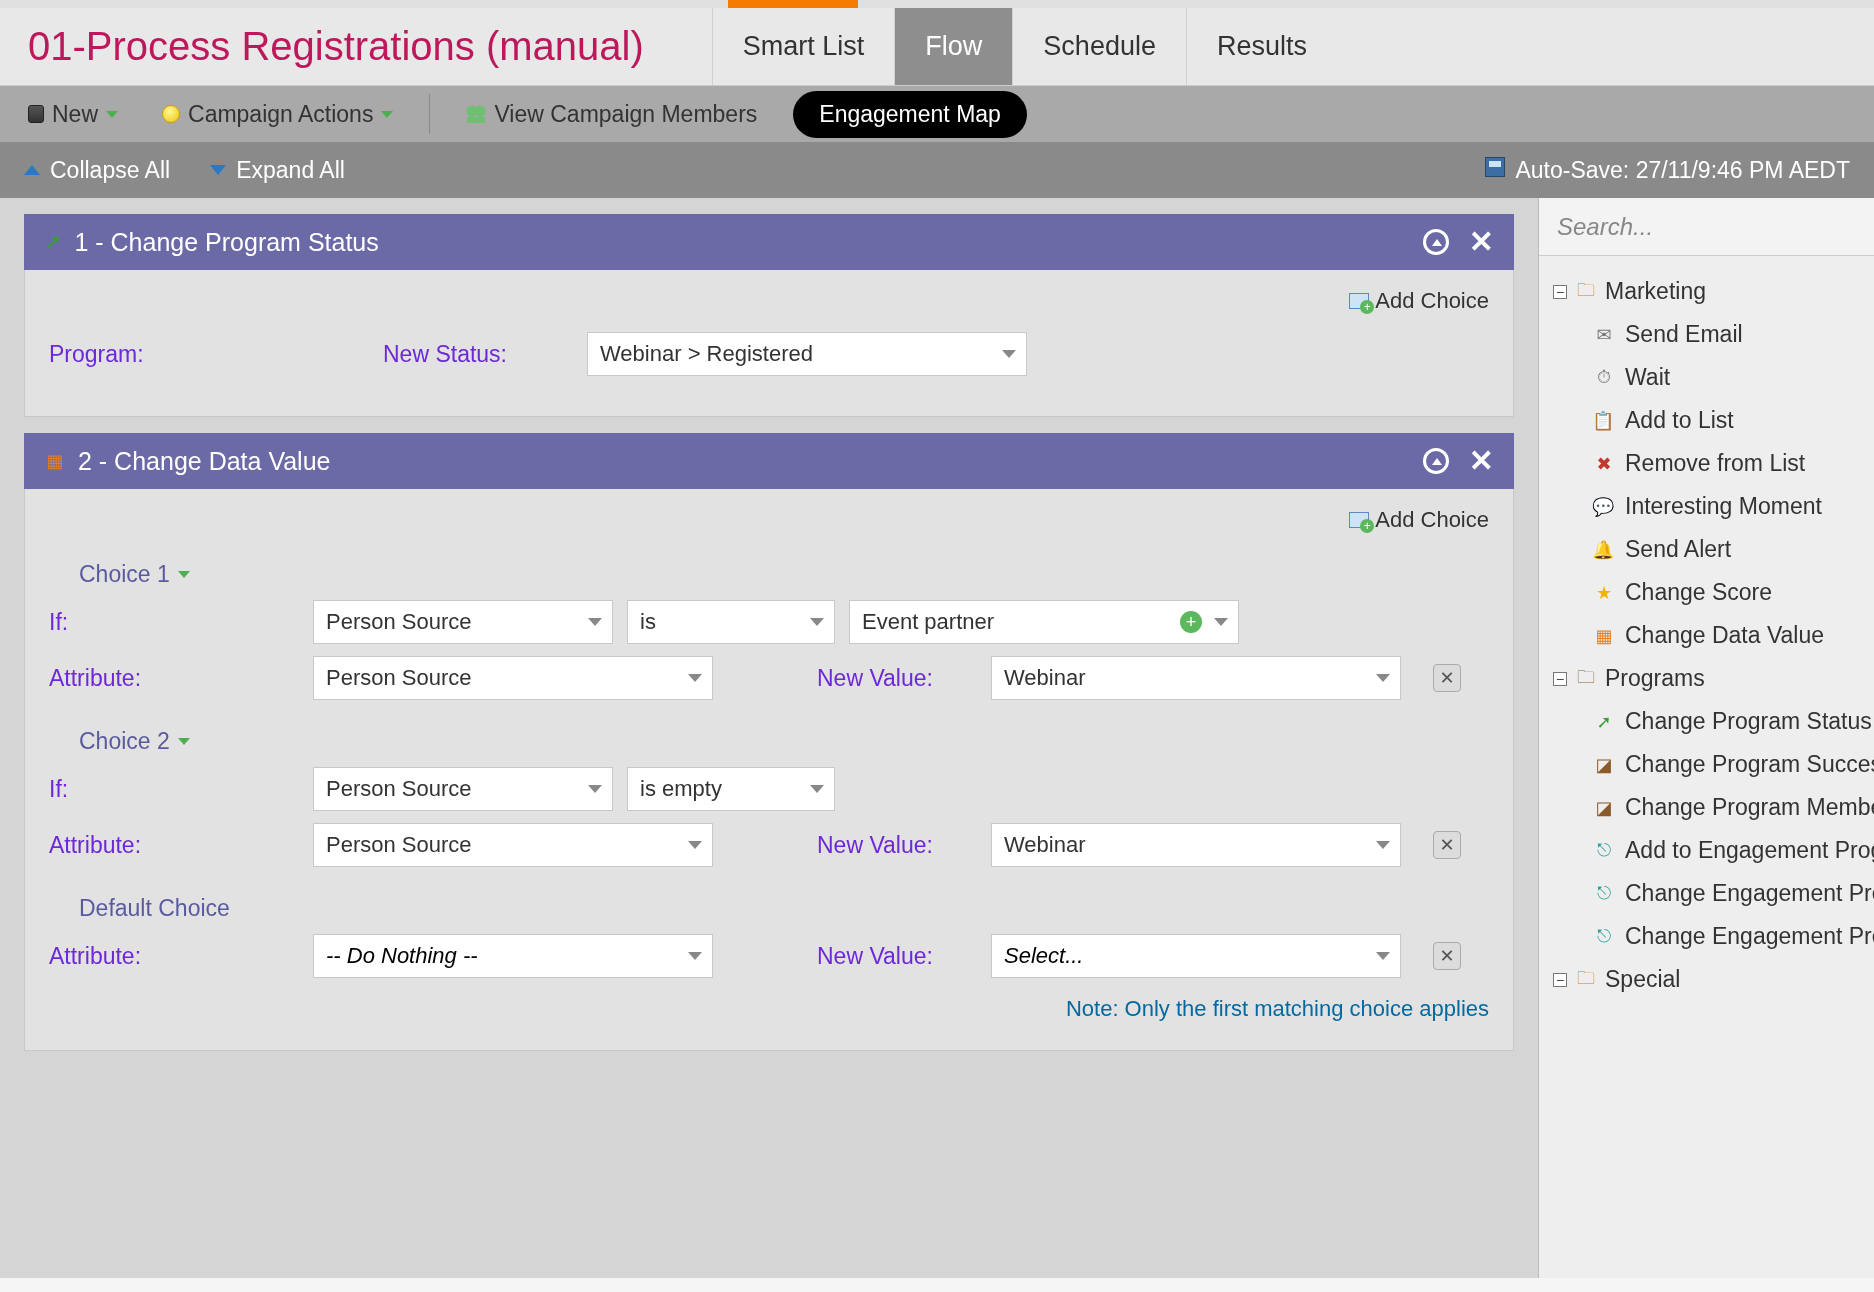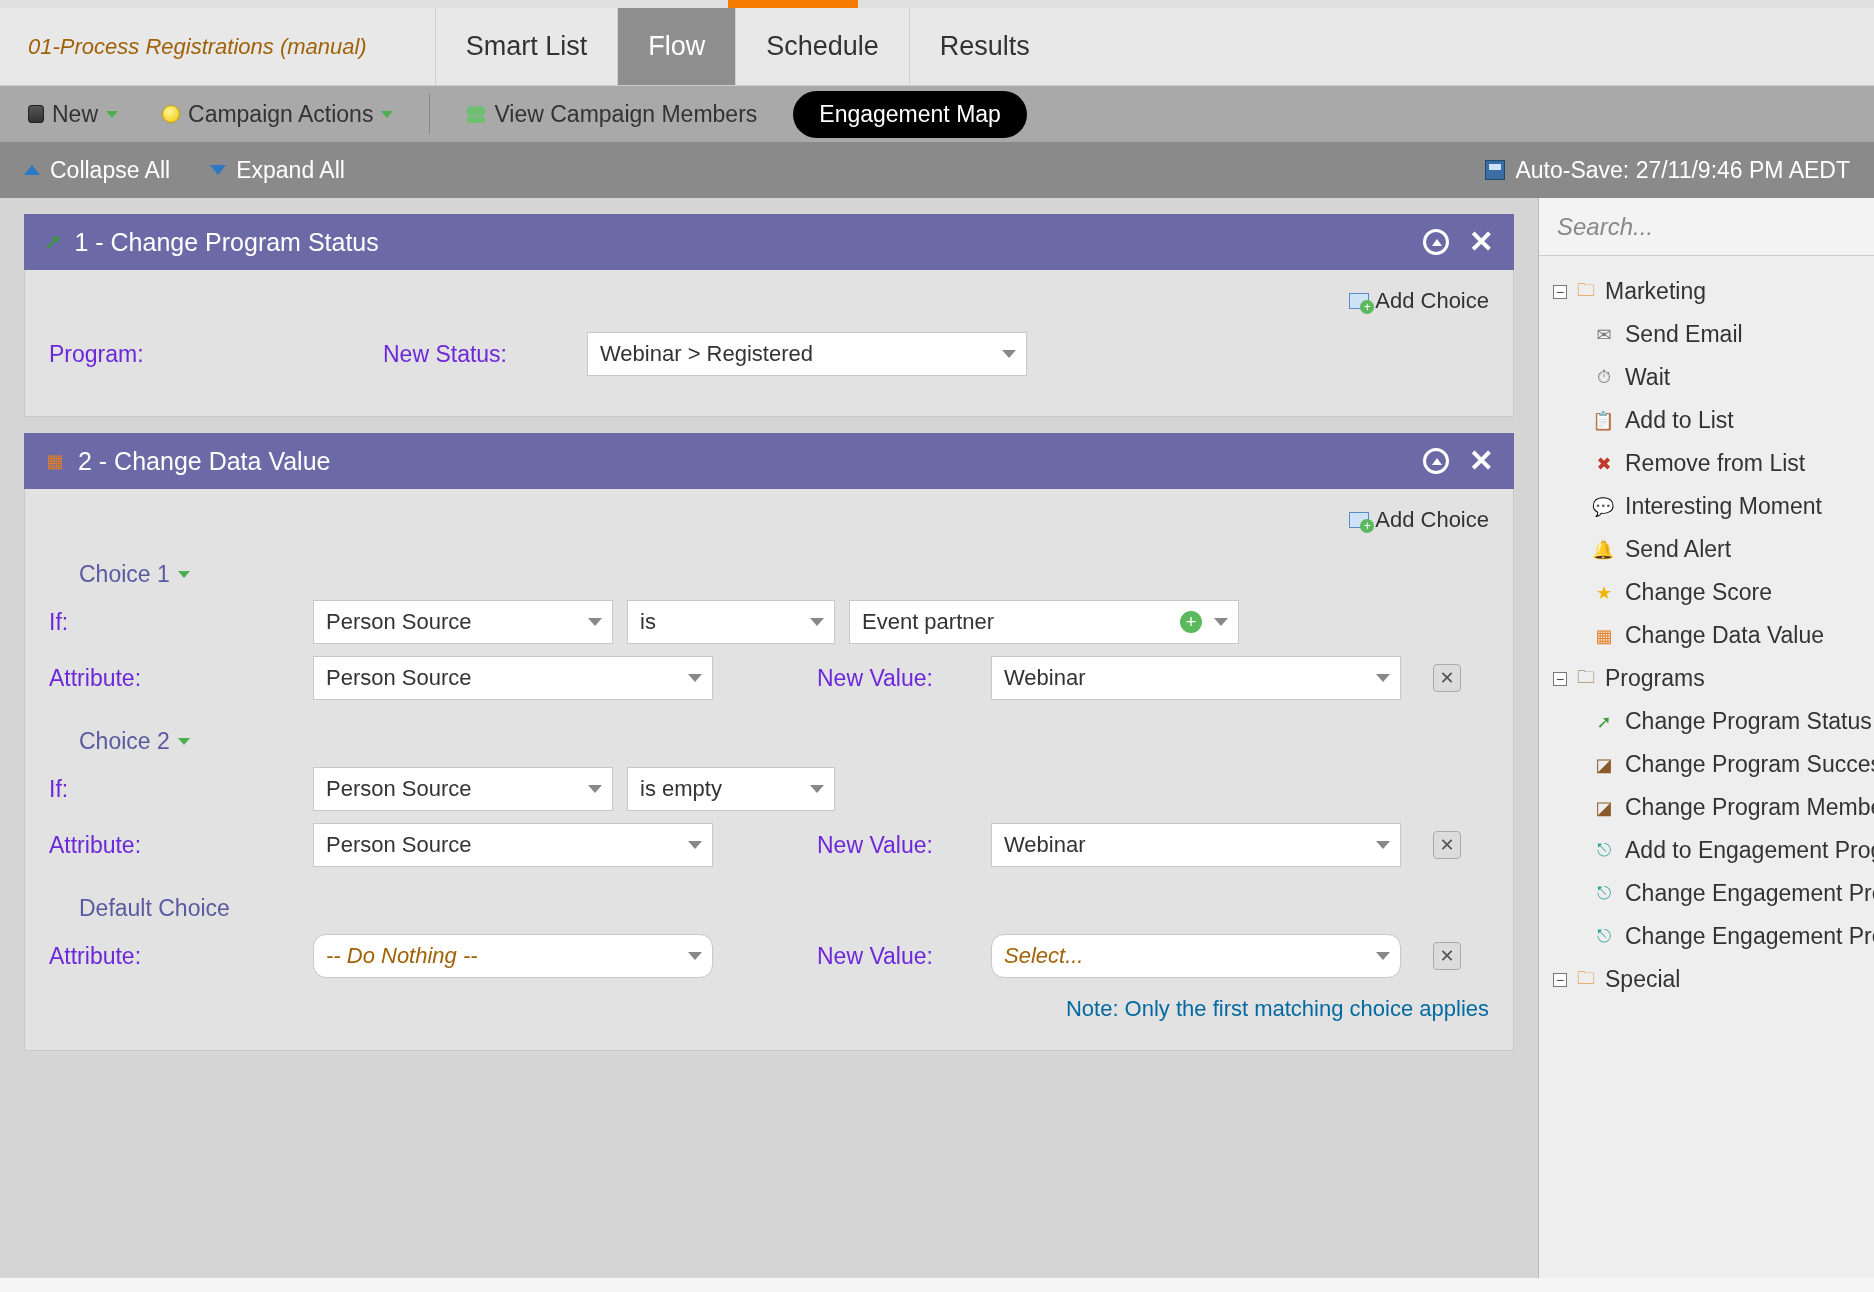--- a/index.html
+++ b/index.html
@@ -5,38 +5,38 @@
   * { box-sizing: border-box; margin: 0; padding: 0; font-family: -apple-system, Helvetica, Arial, sans-serif; }
   body { background: #f5f5f5; color: #333; font-size: 20px; width: 1874px; }
   .scale-wrap { width: 1874px; }
 
   
   .top-strip { height: 8px; background: #e0e0e0; position: relative; }
   .top-strip .orange { position: absolute; left: 728px; width: 130px; height: 8px; background: #f57c00; }
 
   
   .title-row { display: flex; align-items: center; height: 78px; background: #e8e8e8; border-bottom: 1px solid #ccc; }
-  .page-title { font-size: 22px; color: #a16207; padding: 0 28px; white-space: nowrap; font-style: italic; }
+  .page-title { font-size: 40px; color: #be185d; padding: 0 28px; white-space: nowrap; }
   .tabs { display: flex; height: 100%; margin-left: 40px; }
   .tab { display: flex; align-items: center; padding: 0 30px; font-size: 27px; color: #333; border-left: 1px solid #d0d0d0; cursor: pointer; }
   .tab.active { background: #8e8e8e; color: #fff; }
 
   
   .toolbar { display: flex; align-items: center; height: 56px; background: #a9a9a9; padding: 0 20px; gap: 28px; }
   .toolbar .item { display: flex; align-items: center; gap: 8px; font-size: 23px; color: #333; cursor: pointer; padding: 4px 8px; }
   .toolbar .divider { width: 1px; height: 40px; background: #888; }
   .pill { background: #000000; color: #fff; border-radius: 28px; padding: 10px 26px; font-size: 23px; display: flex; align-items: center; gap: 10px; cursor: pointer; }
   .caret-down { width: 0; height: 0; border-left: 6px solid transparent; border-right: 6px solid transparent; border-top: 7px solid #4caf50; display: inline-block; }
   .triangle-up { width:0;height:0;border-left:8px solid transparent;border-right:8px solid transparent;border-bottom:10px solid #2b78c4; display:inline-block;}
   .triangle-down { width:0;height:0;border-left:8px solid transparent;border-right:8px solid transparent;border-top:10px solid #2b78c4; display:inline-block;}
 
   
   .subbar { display: flex; align-items: center; height: 56px; background: #8a8a8a; padding: 0 24px; gap: 40px; color: #fff; font-size: 23px; }
   .subbar .sb-item { display: flex; align-items: center; gap: 10px; cursor: pointer; }
-  .subbar .right { margin-left: auto; display: flex; align-items: center; gap: 10px; }
+  .subbar .right { margin-left: auto; display: flex; align-items: flex-start; gap: 10px; }
 
   
   .main { display: flex; }
   .canvas { flex: 0 0 1538px; padding: 0 24px 24px 24px; background: #d5d5d5; }
   .sidebar { flex: 1; background: #eee; border-left: 1px solid #bbb; min-height: 1080px; }
 
   
   .step-header { background: #6b6aa6; color: #fff; height: 56px; display: flex; align-items: center; padding: 0 20px; margin-top: 16px; }
   .step-header .title { font-size: 25px; display: flex; align-items: center; gap: 12px; }
   .step-header .actions { margin-left: auto; display: flex; gap: 20px; }
@@ -50,21 +50,21 @@
   .form-row { display: flex; align-items: center; margin: 12px 0; gap: 14px; font-size: 23px; }
   .form-row .label { text-align: left; color: #6d28d9; }
   .label.w-program { width: 230px; }
   .label.w-newstatus { width: 190px; margin-left: 90px; }
   .label.w-if { width: 250px; }
   .label.w-attr { width: 160px; }
   .label.w-newval { width: 160px; margin-left: 90px; }
 
   .select { background: #fff; border: 1px solid #c8c8c8; height: 44px; display: flex; align-items: center; padding: 0 12px; position: relative; font-size: 22px; color:#333; cursor:pointer; }
   .select .chev { position: absolute; right: 10px; top: 50%; transform: translateY(-50%); width:0;height:0;border-left:7px solid transparent;border-right:7px solid transparent;border-top:8px solid #888;}
-  .select.placeholder { color:#a16207; font-style: italic; border-radius: 13px; }
+  .select.placeholder { color:#000000; font-style: italic; }
   .w-430 { width: 430px; }
   .w-440 { width: 440px; }
   .w-300 { width: 300px; }
   .w-260 { width: 208px; }
   .w-400 { width: 400px; }
   .w-410 { width: 410px; }
   .w-390 { width: 390px; }
   .plus-drop { display:flex; align-items:center; gap:2px; margin-left:-6px; }
   .plus-circle { width:22px;height:22px;border-radius:50%;background:#5cb85c;color:#fff;display:flex;align-items:center;justify-content:center;font-size:18px;line-height:1; }
 

